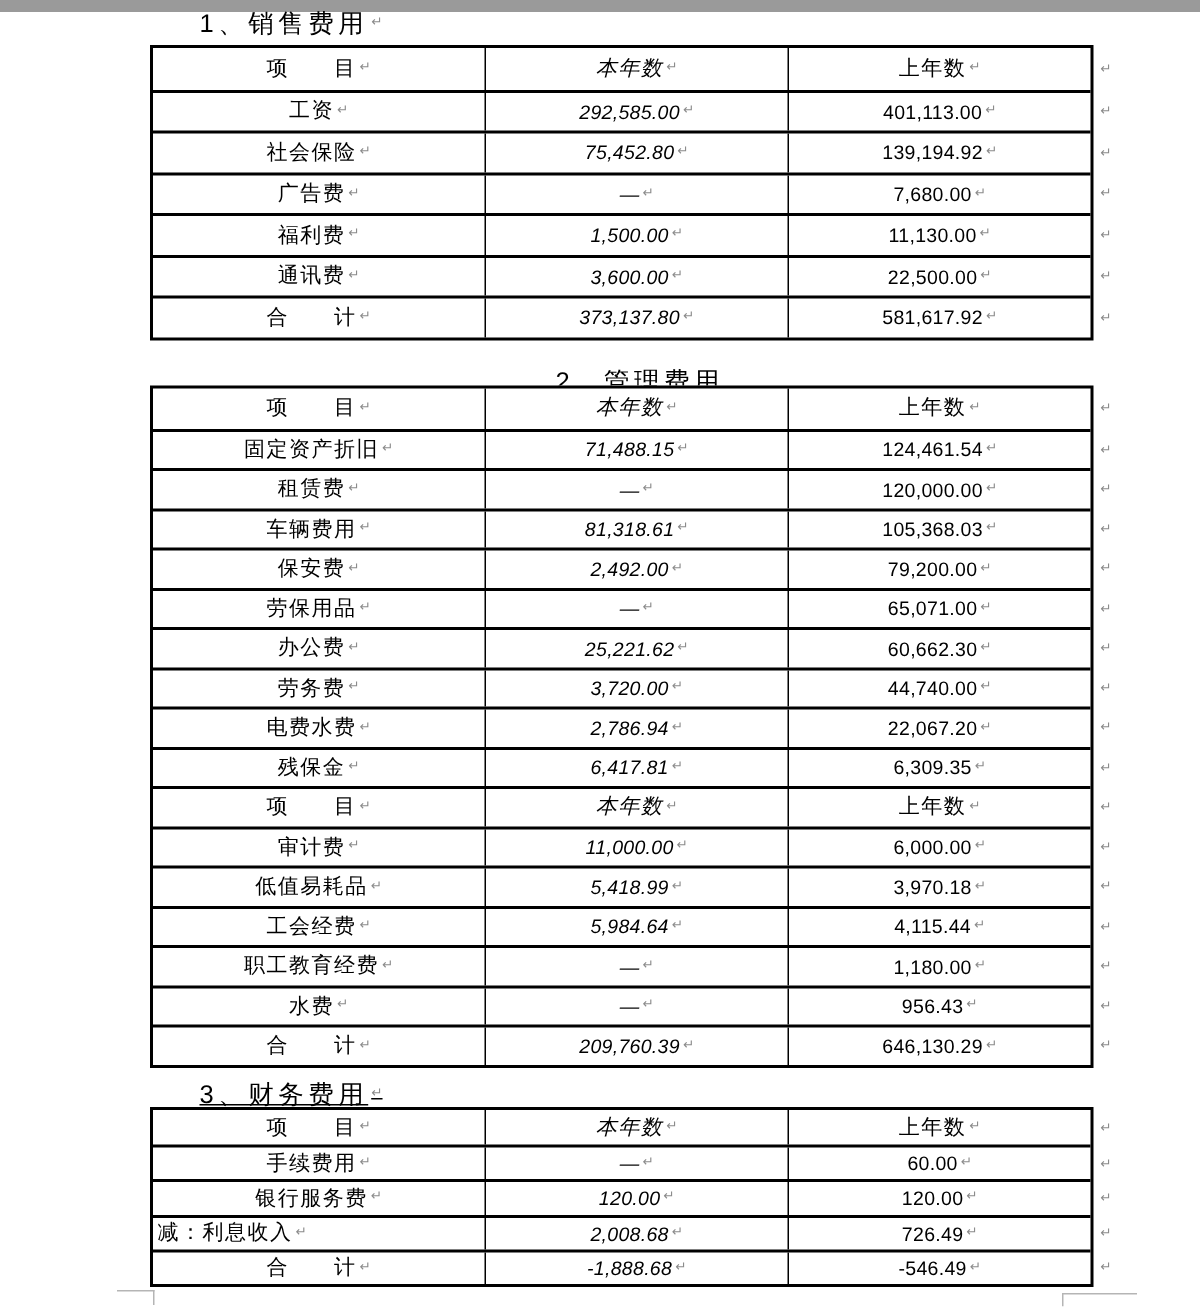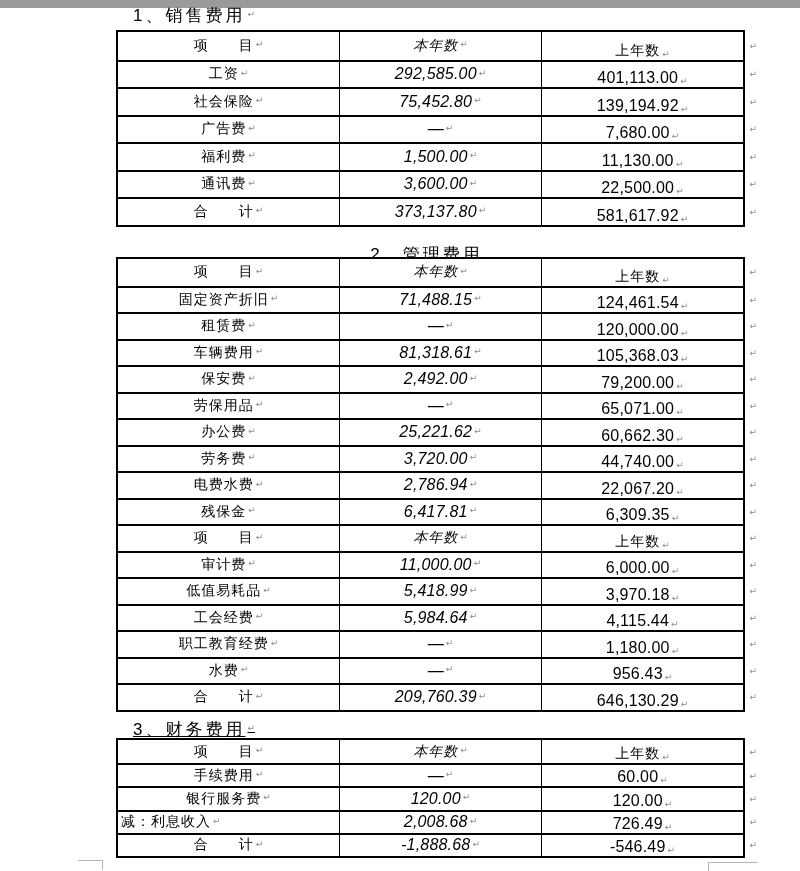--- a/index.html
+++ b/index.html
@@ -15,21 +15,21 @@
   .title{
     position:absolute;left:100px;width:620px;height:26px;
     display:flex;align-items:center;
     padding-left:33px;box-sizing:border-box;
     font-size:17px;letter-spacing:3px;
   }
   #title-1{top:2px;}
   #title-2{top:243px;flex-direction:column;}
   #title-3{top:716px;text-decoration:underline;}
   .tbl{
-    position:absolute;left:116px;width:629px;
+    position:absolute;left:100px;width:629px;
     border:2px solid #000;box-sizing:border-box;
     background:#fff;
   }
   #table-1{top:30px;}
   #table-2{top:257px;}
   #table-3{top:738px;}
   .row{
     display:flex;position:relative;box-sizing:border-box;
     border-top:2px solid #000;
   }
@@ -38,24 +38,24 @@
   #table-2 .row{height:26.5px;}
   #table-3 .row{height:23.2px;}
   .cell{
     box-sizing:border-box;
     display:flex;align-items:center;justify-content:center;
     border-left:1.5px solid #000;
     overflow:hidden;white-space:nowrap;
   }
   .cell.c1{width:221px;border-left:none;}
   .cell.c2{width:202px;font-style:italic;}
-  .cell.c3{width:202px;align-items:flex-end;}
+  .cell.c3{width:202px;}
   .cell.left{justify-content:flex-start;padding-left:3px;}
   .zh{font-size:14px;letter-spacing:1px;}
-  .num{font-size:16px;letter-spacing:0.2px;}
+  .num{font-size:13px;letter-spacing:0.2px;}
   .pmark{
     color:#8c8c8c;font-size:9px;line-height:1;
     margin-left:2px;position:relative;top:-1px;
     letter-spacing:0;
   }
   .rowmark{
     position:absolute;right:-14px;top:50%;
     transform:translateY(-50%);
     color:#8c8c8c;font-size:9px;line-height:1;
   }

